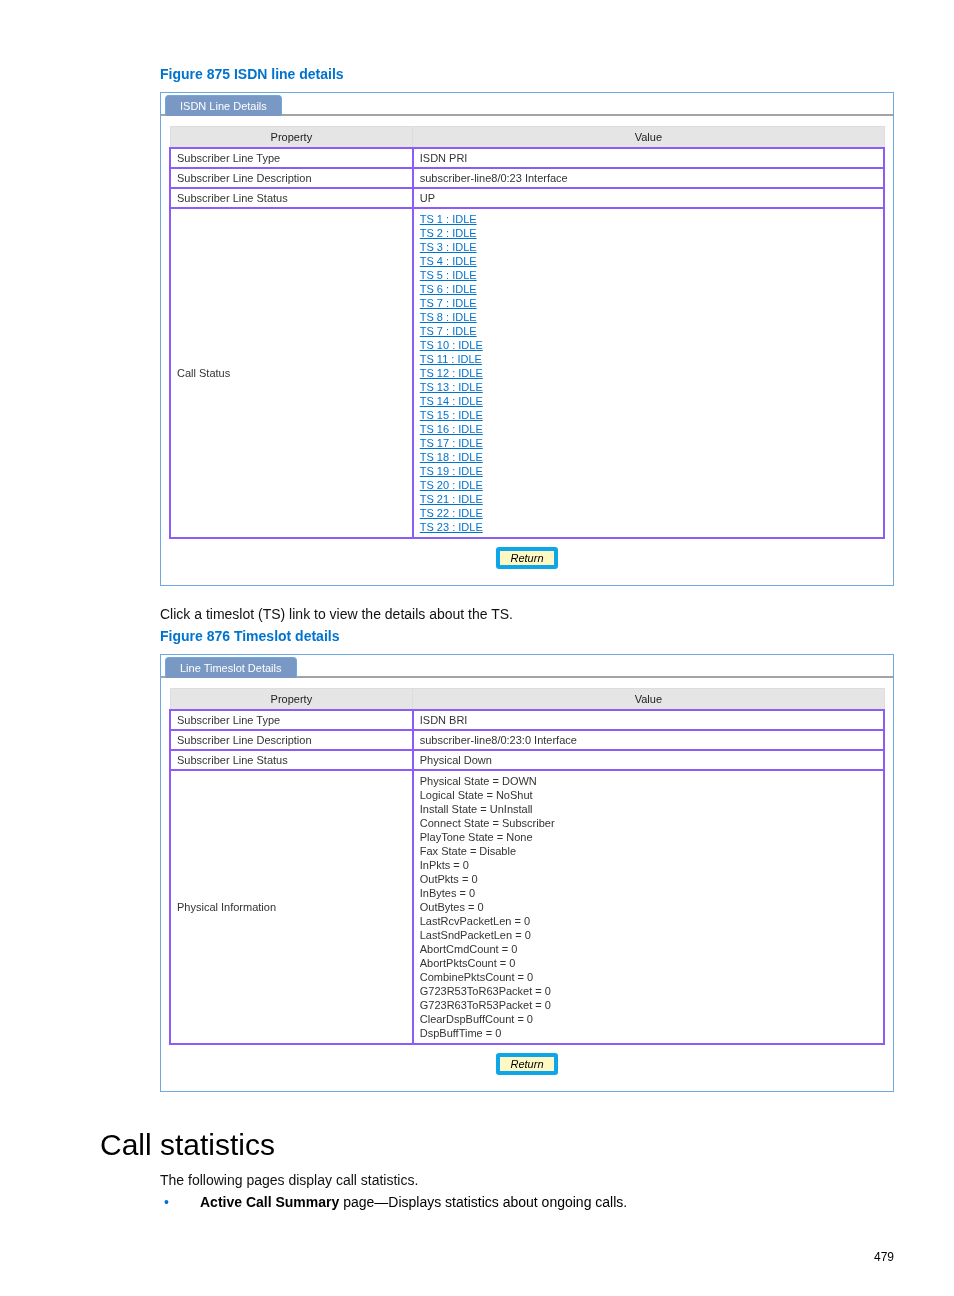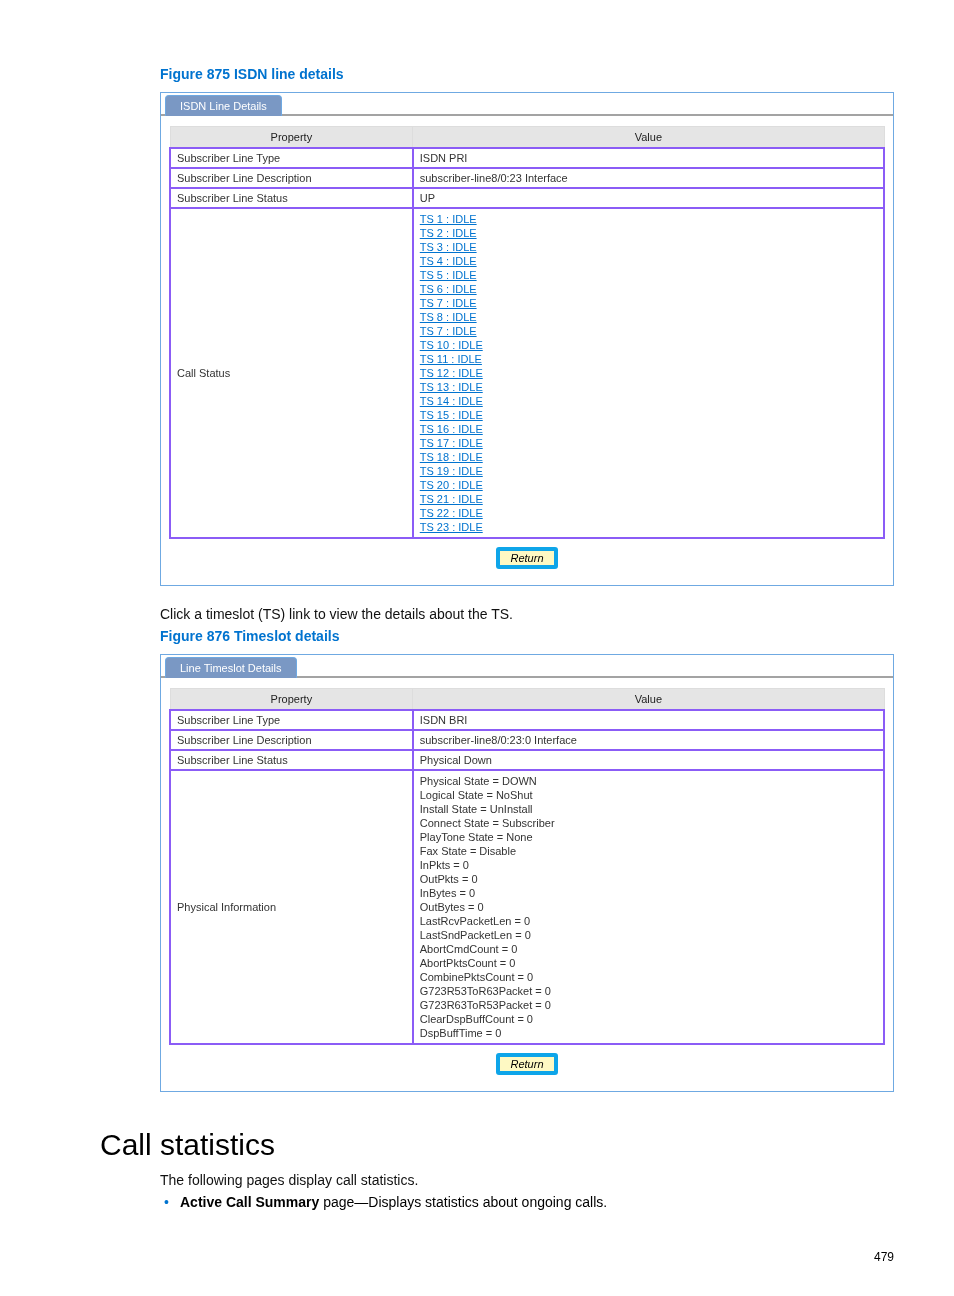--- a/index.html
+++ b/index.html
@@ -104,21 +104,21 @@
     margin: 6px 0;
     list-style: none;
     position: relative;
   }
   ul.bullets li::before {
     content: "•";
     color: #0073cf;
     position: absolute;
     left: -16px;
   }
-  .bold { font-weight: bold; }
+  .bold { font-weight: bold; margin-left: 20px; }
   .page-num {
     text-align: right;
     font-size: 12px;
     margin-top: 40px;
   }
 </style>
 </head>
 <body>
 
 <div class="figure-title">Figure 875 ISDN line details</div>

